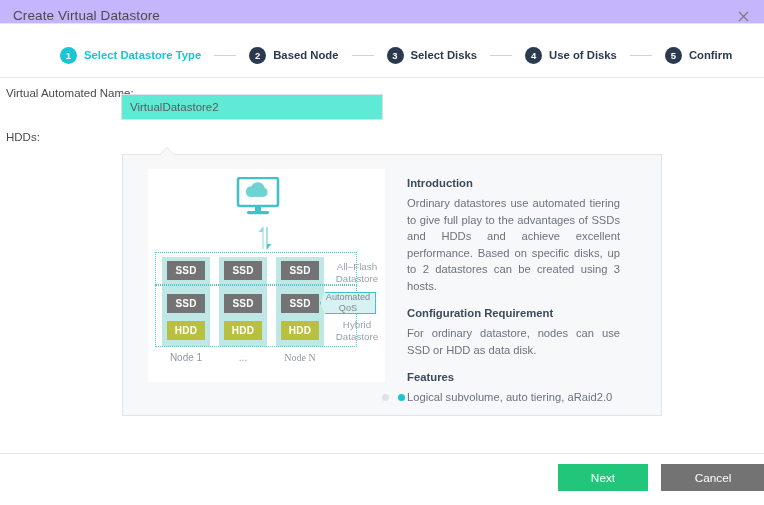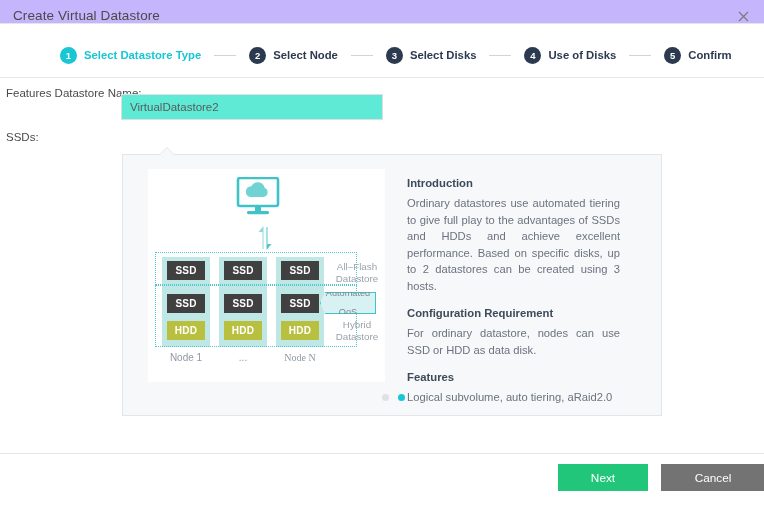--- a/index.html
+++ b/index.html
@@ -166,42 +166,42 @@
   .rack.r1 { left: 0; }
   .rack.r2 { left: 57px; }
   .rack.r3 { left: 114px; }
 
   .disk {
     position: absolute; width: 38px; height: 19px;
     display: flex; align-items: center; justify-content: center;
     font-size: 10px; font-weight: bold; color: #ffffff;
     letter-spacing: .2px;
   }
-  .disk.ssd { background: #404040; }
+  .disk.ssd { background: #737373; }
   .disk.hdd { background: #b9c040; }
 
   .group-box {
     position: absolute;
     border: 1.5px dotted #4fc7cd;
   }
   .gb-flash { left: -7px; top: -5px; width: 202px; height: 33px; }
   .gb-hybrid { left: -7px; top: 28px; width: 202px; height: 62px; }
 
   .grp-label {
     position: absolute;
     font-size: 9.8px; color: #9aa3ad; line-height: 11.5px;
     text-align: center; width: 60px;
   }
   .qos-badge {
     position: absolute; left: 158px; top: 35px;
     width: 56px; height: 22px;
     border: 1.3px solid #3fc2c8;
     background: #d8f1f2;
     display: flex; align-items: center; justify-content: center;
-    font-size: 9.2px; color: #7f8a94; line-height: 19px;
+    font-size: 9.2px; color: #7f8a94; line-height: 11px;
     text-align: center;
     clip-path: polygon(9% 0, 100% 0, 100% 100%, 9% 100%, 0 50%);
   }
 
   .node-labels { position: absolute; left: 14px; top: 183px; width: 210px; height: 14px; }
   .node-lbl {
     position: absolute; top: 0;
     font-size: 10px; color: #8f98a2; text-align: center; width: 48px;
   }
   .nl1 { left: 0; }
@@ -241,48 +241,48 @@
   </div>
 
   <div class="stepper">
     <div class="step active">
       <div class="step-num">1</div>
       <div class="step-label">Select Datastore Type</div>
     </div>
     <div class="step-sep"></div>
     <div class="step">
       <div class="step-num">2</div>
-      <div class="step-label">Select Node</div>
+      <div class="step-label">Based Node</div>
     </div>
     <div class="step-sep"></div>
     <div class="step">
       <div class="step-num">3</div>
       <div class="step-label">Select Disks</div>
     </div>
     <div class="step-sep"></div>
     <div class="step">
       <div class="step-num">4</div>
       <div class="step-label">Use of Disks</div>
     </div>
     <div class="step-sep"></div>
     <div class="step">
       <div class="step-num">5</div>
       <div class="step-label">Confirm</div>
     </div>
   </div>
 
   <div class="form-area">
     <div class="row">
-      <div class="row-label">Features Datastore Name:</div>
+      <div class="row-label">Virtual Automated Name:</div>
       <input class="name-input" type="text" value="VirtualDatastore2" style="">
     </div>
   </div>
 
   <div class="type-row">
-    <div class="row-label">SSDs:</div>
+    <div class="row-label">HDDs:</div>
   </div>
 
   <div class="caret-border"></div>
   <div class="caret"></div>
 
   <div class="info-panel">
 
     <div class="diagram-card">
       <div class="diagram">
 

